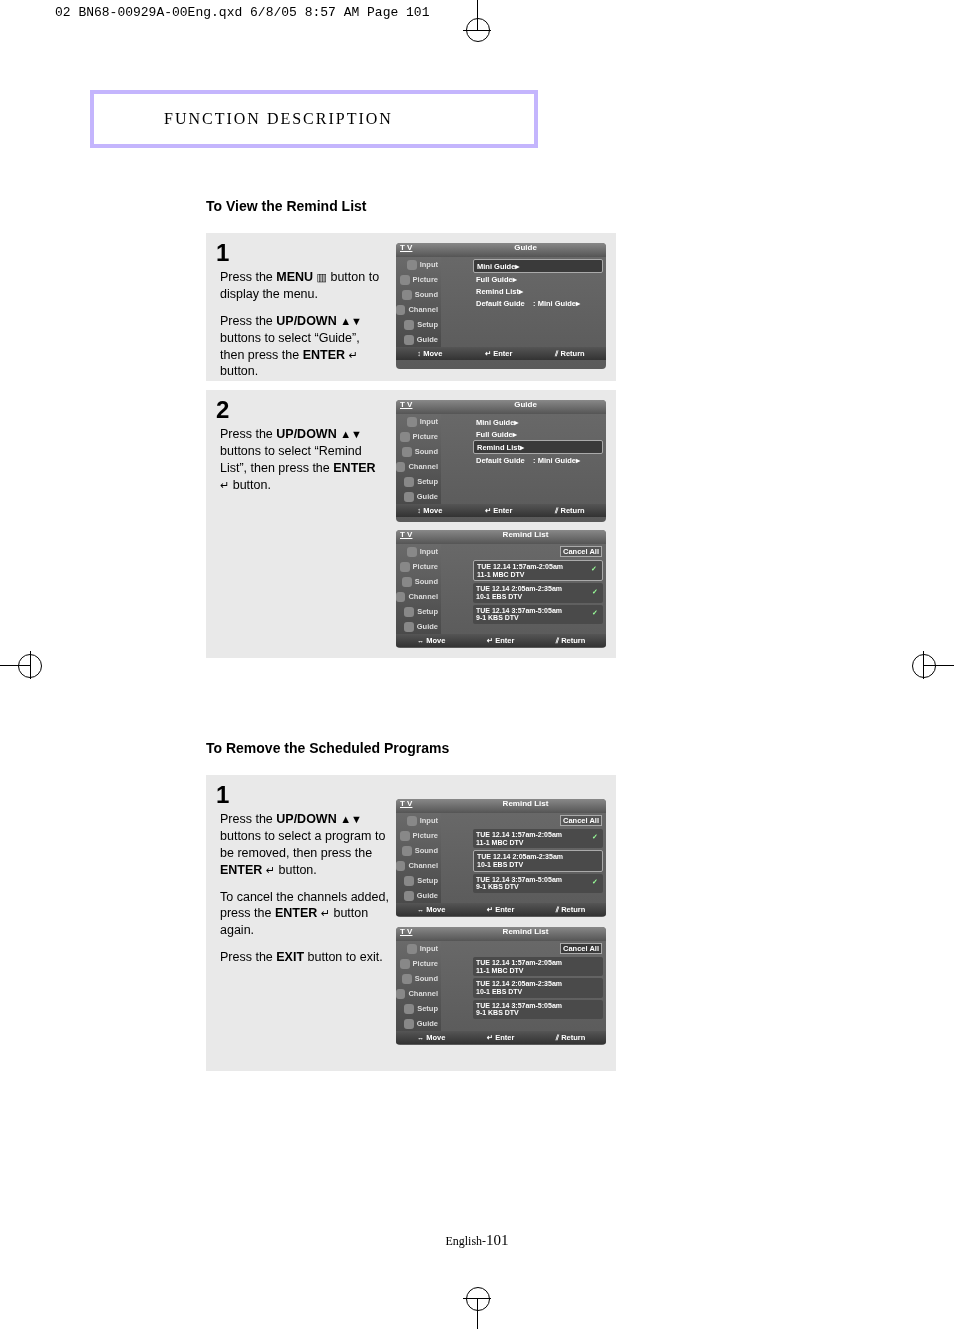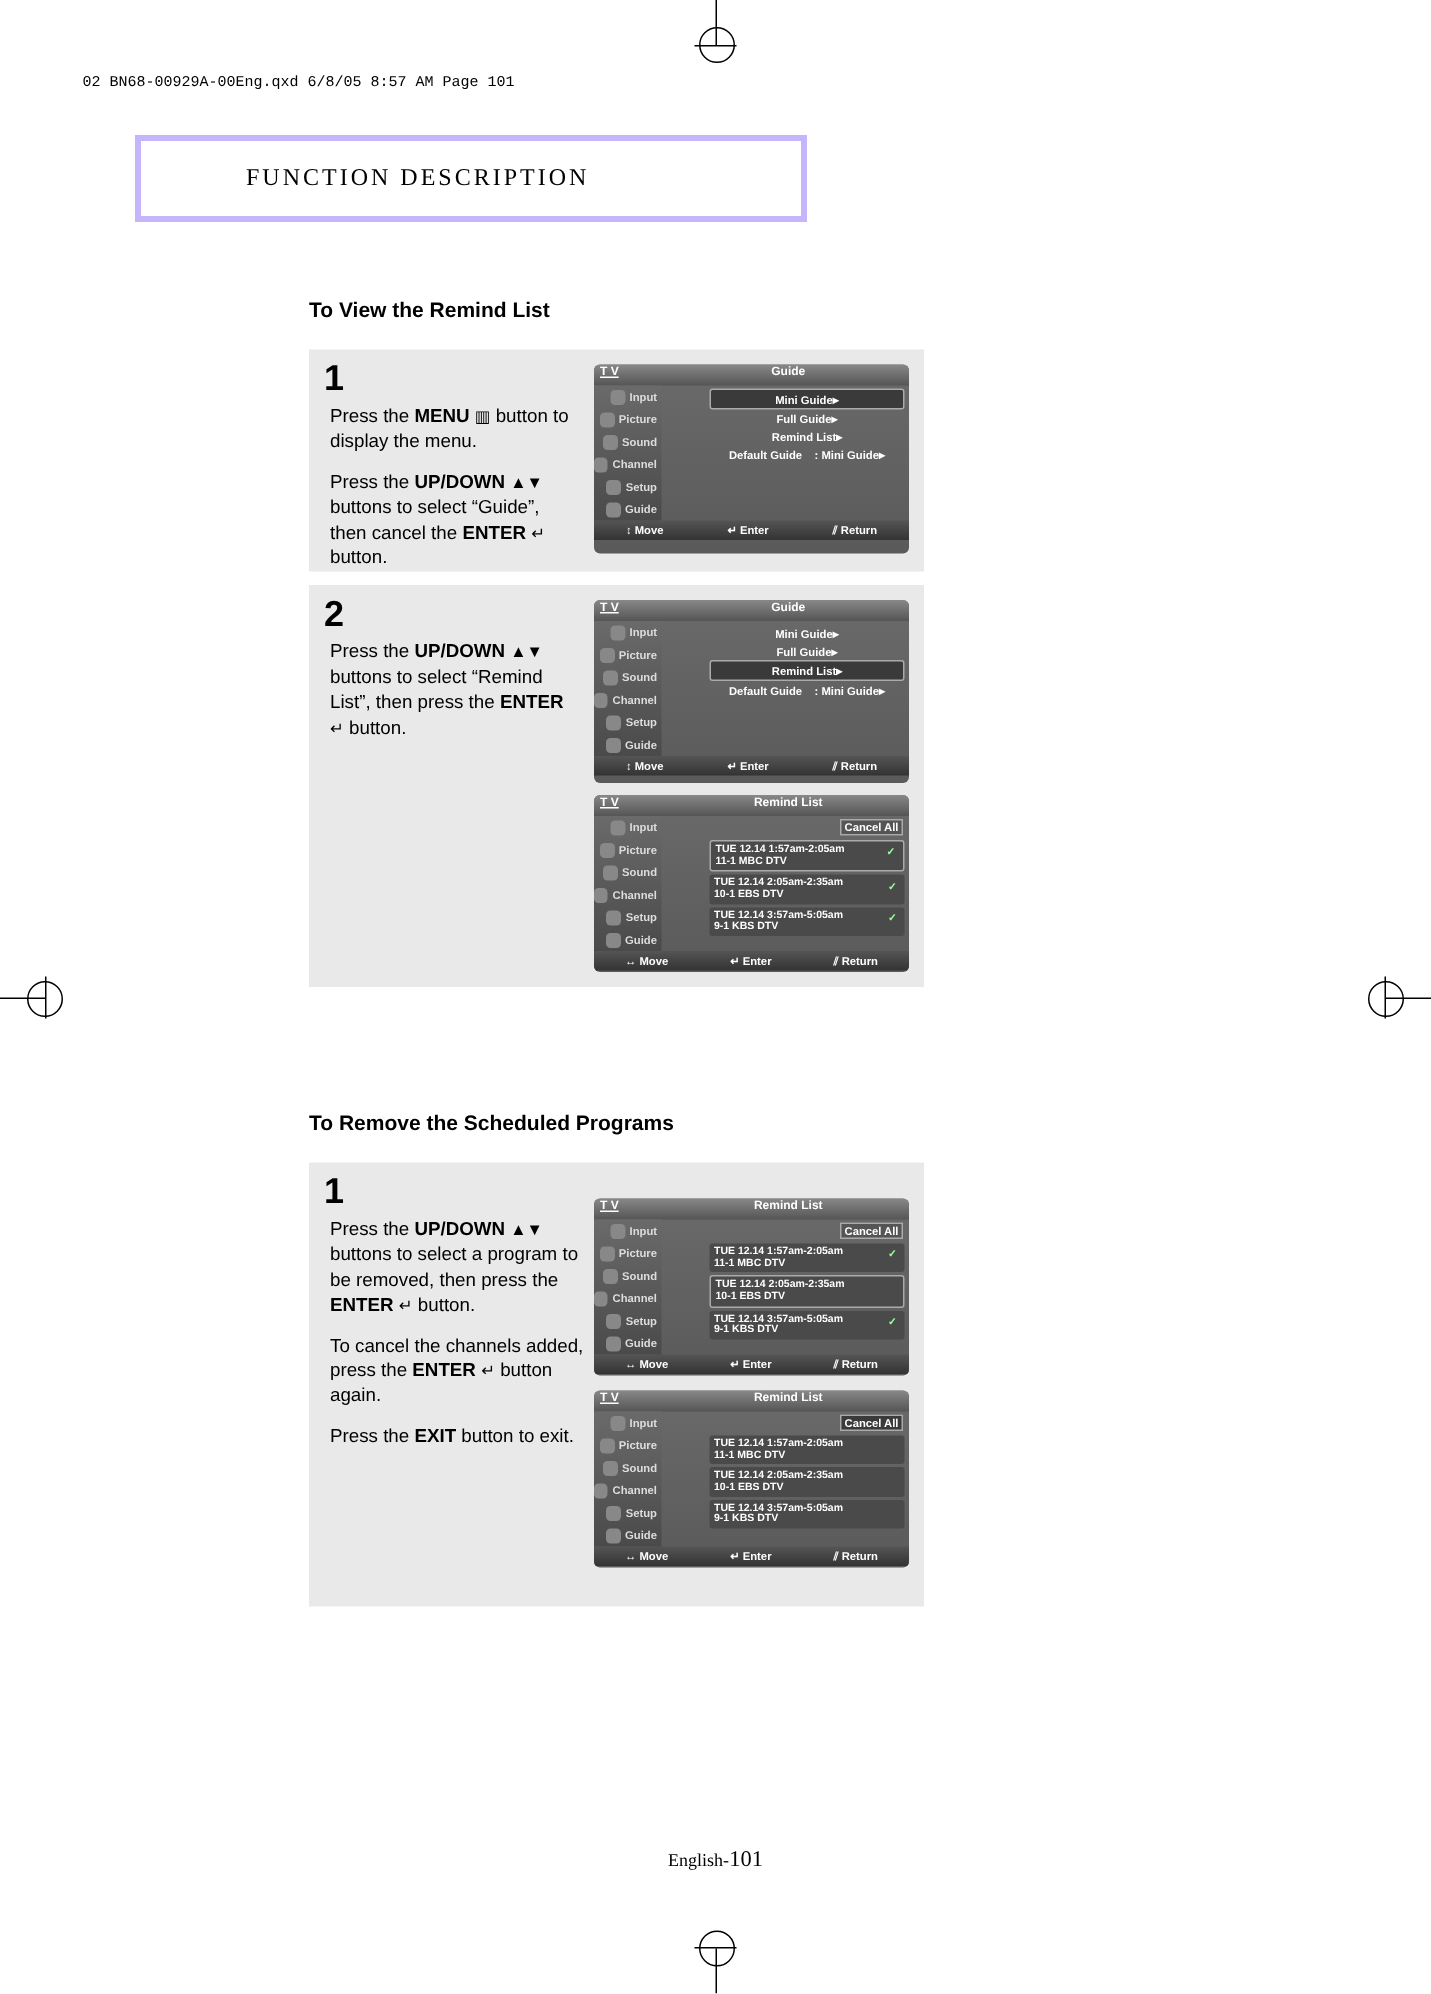--- a/index.html
+++ b/index.html
@@ -14,22 +14,21 @@
   .page {
     position: relative;
     width: 954px;
     height: 1329px;
   }
   .print-header {
     position: absolute;
     top: 5px;
     left: 55px;
     font-family: "Courier New", monospace;
-    font-size: 10px;
-    margin-top: 45px;
+    font-size: 13px;
   }
   
   .crop-t { position:absolute; top:0; left:50%; width:1px; height:30px; background:#000; }
   .crop-t-h { position:absolute; top:30px; left:calc(50% - 14px); width:28px; height:1px; background:#000; }
   .crop-circ-t { position:absolute; top:18px; left:calc(50% - 11px); width:22px; height:22px; border:1px solid #000; border-radius:50%; }
   .crop-b { position:absolute; bottom:0; left:50%; width:1px; height:30px; background:#000; }
   .crop-b-h { position:absolute; bottom:30px; left:calc(50% - 14px); width:28px; height:1px; background:#000; }
   .crop-circ-b { position:absolute; bottom:18px; left:calc(50% - 11px); width:22px; height:22px; border:1px solid #000; border-radius:50%; }
   .crop-l { position:absolute; top:50%; left:0; height:1px; width:30px; background:#000; }
   .crop-l-v { position:absolute; left:30px; top:calc(50% - 14px); height:28px; width:1px; background:#000; }
@@ -105,21 +104,21 @@
     background: linear-gradient(#888,#555);
     height: 14px;
   }
   .osd-header .tv { width:45px; padding-left:4px; text-decoration:underline;}
   .osd-header .title { flex:1; text-align:center; }
   .osd-body { display:flex; min-height: 90px; gap: 29px;}
   .osd-side { width:45px; background: linear-gradient(#6a6a6a,#4a4a4a);}
   .osd-side div { height:15px; display:flex; align-items:center; justify-content:flex-end; padding-right:3px; font-size:7.5px; color:#ddd;}
   .osd-side div .ic { width:10px;height:10px;border-radius:3px;background:#888;margin-right:3px;}
   .osd-main { flex:1; padding:2px 3px;}
-  .menu-row { height:12px; display:flex; align-items:center; justify-content:center; padding:0 3px; font-size:7.5px;}
+  .menu-row { height:12px; display:flex; align-items:center; justify-content:flex-start; padding:0 3px; font-size:7.5px;}
   .menu-row.sel { background:#3a3a3a; border:1px solid #aaa; border-radius:2px; }
   .arrow { font-size:8px;}
   .osd-footer { height:13px; background:linear-gradient(#555,#333); display:flex; align-items:center; justify-content:space-around; font-size:7.5px;}
 
   .remind-row { background:#4a4a4a; border-radius:2px; margin-bottom:2px; padding:2px 3px; font-size:7px; line-height:1.1; position:relative;}
   .remind-row .chk { position:absolute; right:3px; top:3px; width:10px;height:10px; display:flex;align-items:center;justify-content:center; color:#9f9;}
   .cancel-all { position:absolute; right:4px; top:2px; font-size:7.5px; border:1px solid #aaa; padding:0px 2px; background:#555;}
   .cancel-all.sel { background:#3a3a3a; }
 
   .page-num {
@@ -154,21 +153,21 @@
   <div class="func-box">
     <span>FUNCTION DESCRIPTION</span>
   </div>
 
   <div class="section-title sec1-title">To View the Remind List</div>
 
   <div class="gray-panel panel1">
     <div class="step-num">1</div>
     <div class="step-text">
       <p><span>Press the </span><b>MENU</b> <span class="glyph">▥</span><span> button to display the menu.</span></p>
-      <p><span>Press the </span><b>UP/DOWN</b> <span class="glyph">▲▼</span><span> buttons to select “Guide”, then cancel the </span><b>ENTER</b> <span class="glyph">↵</span><span> button.</span></p>
+      <p><span>Press the </span><b>UP/DOWN</b> <span class="glyph">▲▼</span><span> buttons to select “Guide”, then press the </span><b>ENTER</b> <span class="glyph">↵</span><span> button.</span></p>
     </div>
 
     <div class="osd" style="right:10px; top:10px; height:126px;">
       <div class="osd-header">
           <span class="tv">T V</span>
           <span class="title">Guide</span>
         </div>
       <div class="osd-body">
         <div class="osd-side">
           <div>

